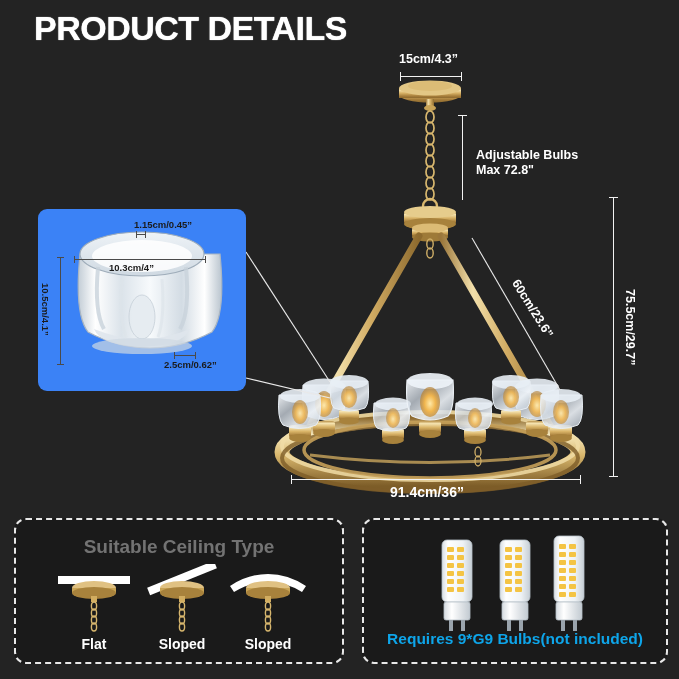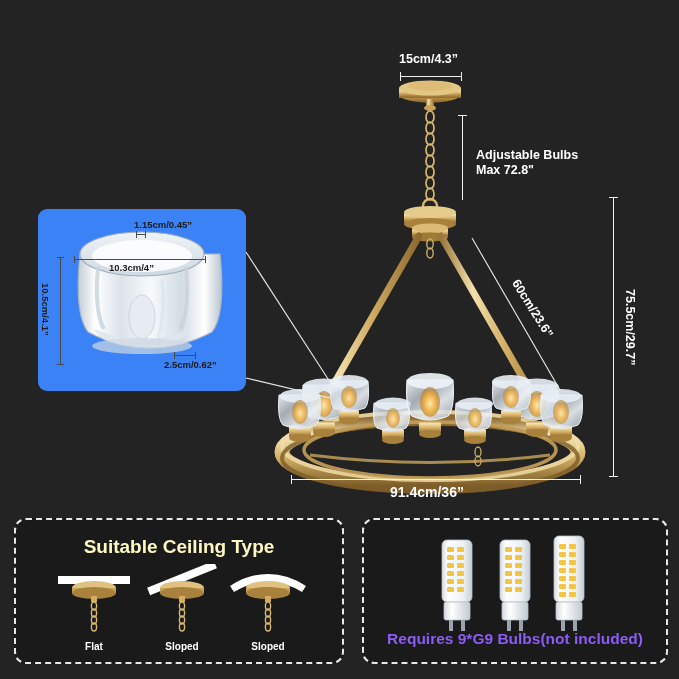--- a/index.html
+++ b/index.html
@@ -114,52 +114,53 @@
   #panel-ceiling { left: 14px;  top: 518px; width: 326px; height: 142px; }
   #panel-bulbs   { left: 362px; top: 518px; width: 302px; height: 142px; }
 
   .panel-heading {
     position: absolute;
     width: 100%;
     text-align: center;
     top: 16px;
     font-size: 19px;
     font-weight: bold;
-    color: #fef9c3;
+    color: #737373;
   }
   .ceiling-item {
     position: absolute;
     top: 44px;
     width: 96px;
     height: 88px;
   }
   .ceiling-caption {
     position: absolute;
     bottom: 0;
     width: 100%;
     text-align: center;
-    font-size: 10px;
+    font-size: 14px;
     font-weight: bold;
     color: #ffffff;
   }
   .bulbs-caption {
     position: absolute;
     width: 100%;
     text-align: center;
     bottom: 14px;
     font-size: 15.5px;
     font-weight: bold;
-    color: #8b5cf6;
+    color: #0ea5e9;
   }
 </style>
 </head>
 <body>
 
 <div id="page">
 
+  <div id="title">PRODUCT DETAILS</div>
 
   <svg width="679" height="679" viewBox="0 0 679 679" style="position:absolute;left:0;top:0;">
     <defs>
       <linearGradient id="goldH" x1="0" y1="0" x2="0" y2="1">
         <stop offset="0%" stop-color="#b9914a"></stop>
         <stop offset="20%" stop-color="#f5e3b0"></stop>
         <stop offset="50%" stop-color="#d9b468"></stop>
         <stop offset="80%" stop-color="#a87f3c"></stop>
         <stop offset="100%" stop-color="#8d6a2e"></stop>
       </linearGradient>

